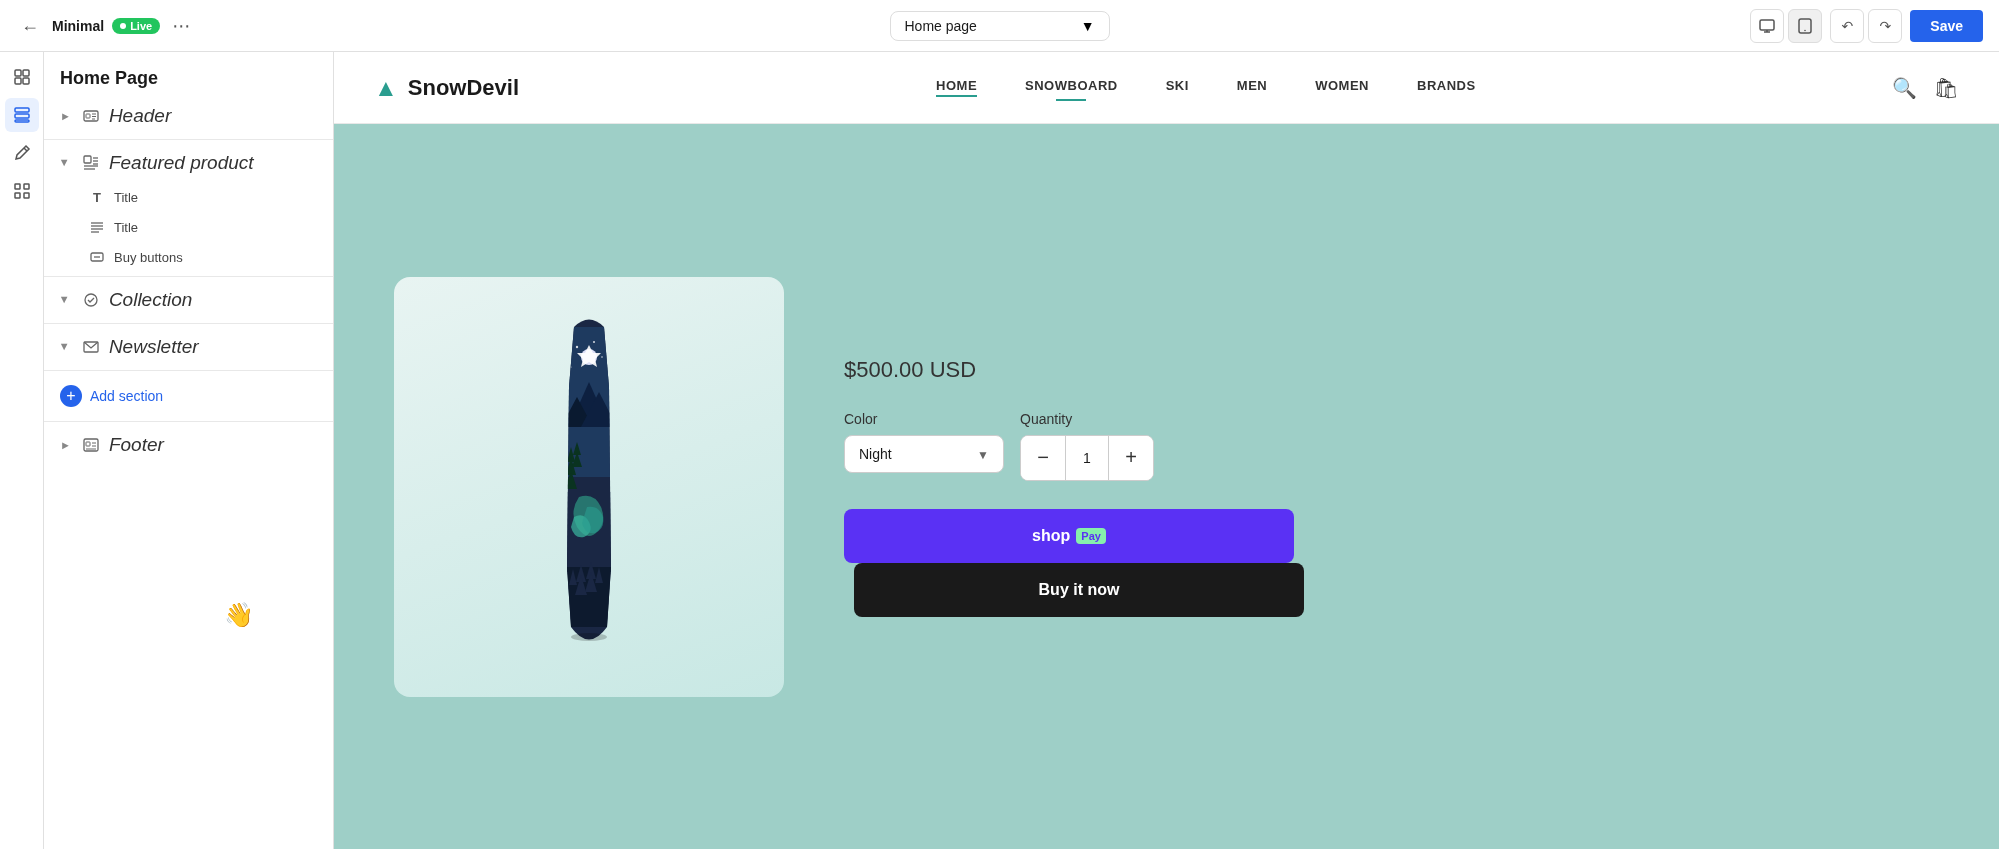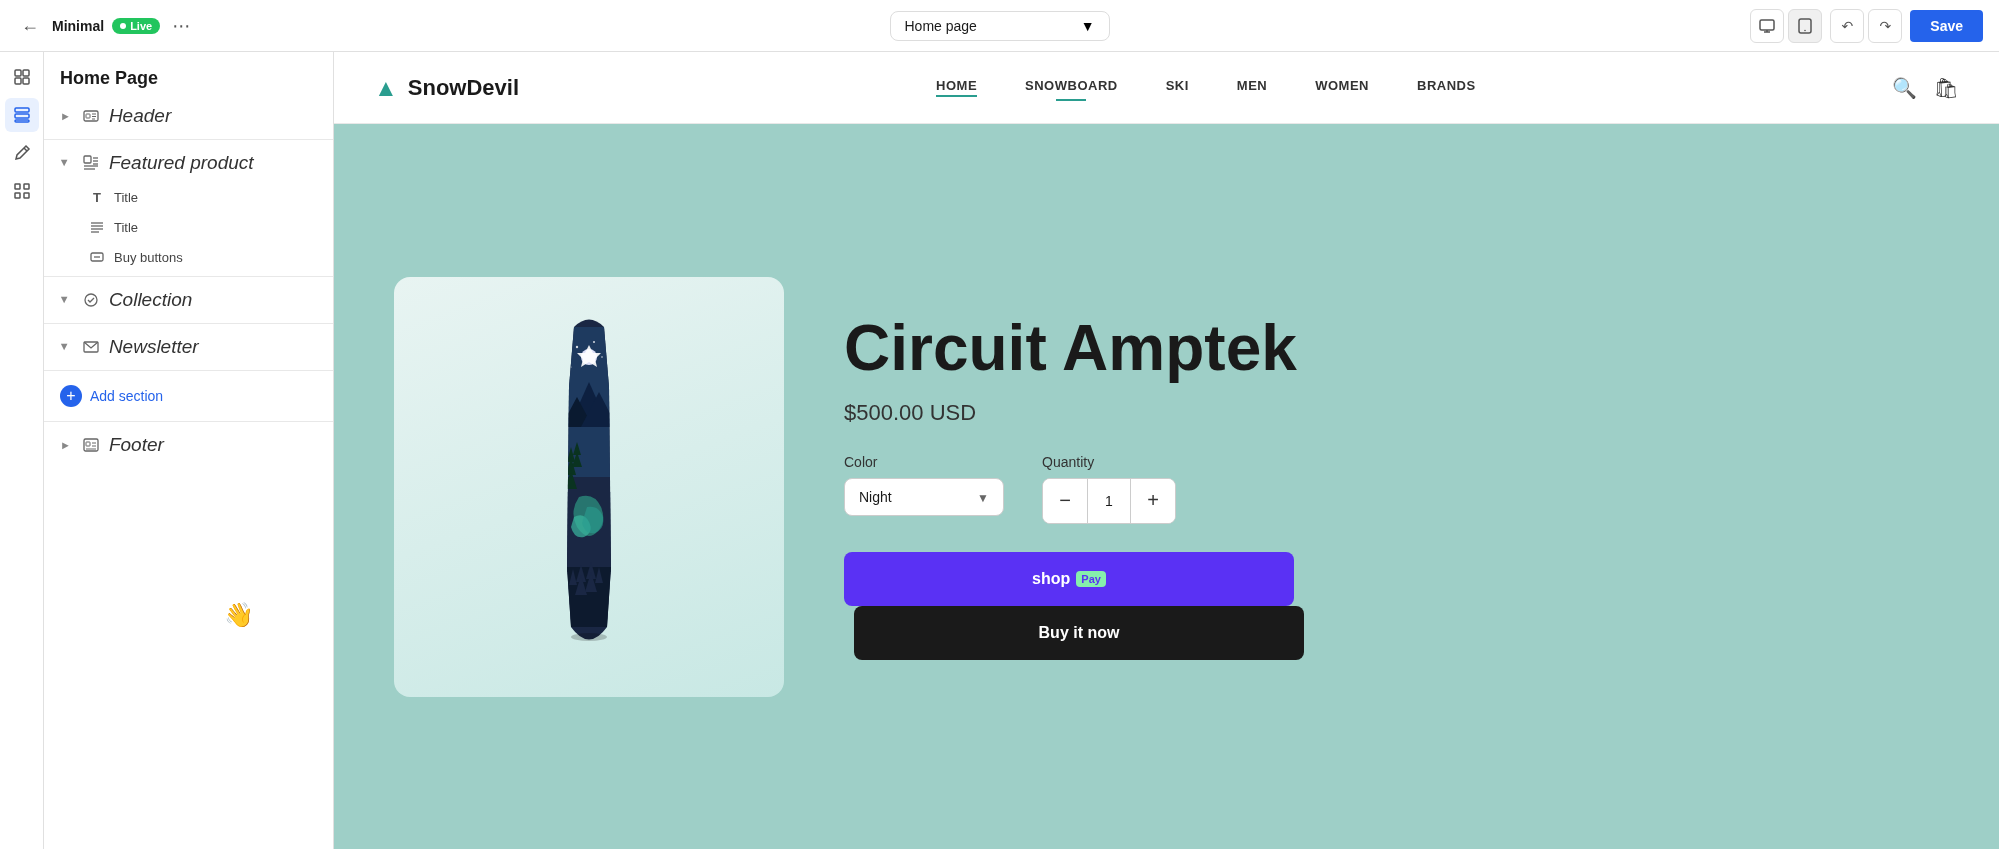--- a/index.html
+++ b/index.html
@@ -104,21 +104,21 @@
       width: 390px; min-height: 390px; background: linear-gradient(160deg, #e8f4f2 0%, #c8e8e4 100%);
       border-radius: 16px; display: flex; align-items: center; justify-content: center;
       padding: 30px; flex-shrink: 0;
     }
 
     
     .product-info { flex: 1; }
     .product-title { font-size: 64px; font-weight: 900; color: #1a1a1a; line-height: 1.1; margin-bottom: 16px; }
     .product-price { font-size: 22px; color: #333; margin-bottom: 28px; }
 
-    .product-options { display: flex; gap: 38px; margin-bottom: 28px; }
+    .product-options { display: flex; gap: 16px; margin-bottom: 28px; }
     .option-group { display: flex; flex-direction: column; gap: 8px; }
     .option-label { font-size: 14px; font-weight: 500; color: #333; }
     .option-select {
       display: flex; align-items: flex-end; gap: 8px;
       border: 1px solid #ccc; border-radius: 8px; padding: 10px 14px;
       background: #fff; cursor: pointer; min-width: 160px; font-size: 14px;
     }
     .option-select-text { flex: 1; color: #1a1a1a; }
     .option-chevron { color: #666; font-size: 12px; }
 
@@ -425,21 +425,20 @@
               <polygon points="72,265 66,285 78,285"></polygon>
               <polygon points="54,262 50,278 58,278"></polygon>
               <polygon points="80,260 76,276 84,276"></polygon>
             </g>
 
             <ellipse cx="70" cy="330" rx="18" ry="4" fill="rgba(0,0,0,0.2)"></ellipse>
           </svg>
         </div>
 
         <div class="product-info">
-          <h1 class="product-title">Circuit Amptek</h1>
           <p class="product-price">$500.00 USD</p>
 
           <div class="product-options">
 
             <div class="option-group">
               <span class="option-label">Color</span>
               <div class="option-select">
                 <span class="option-select-text">Night</span>
                 <span class="option-chevron">▼</span>
               </div>

